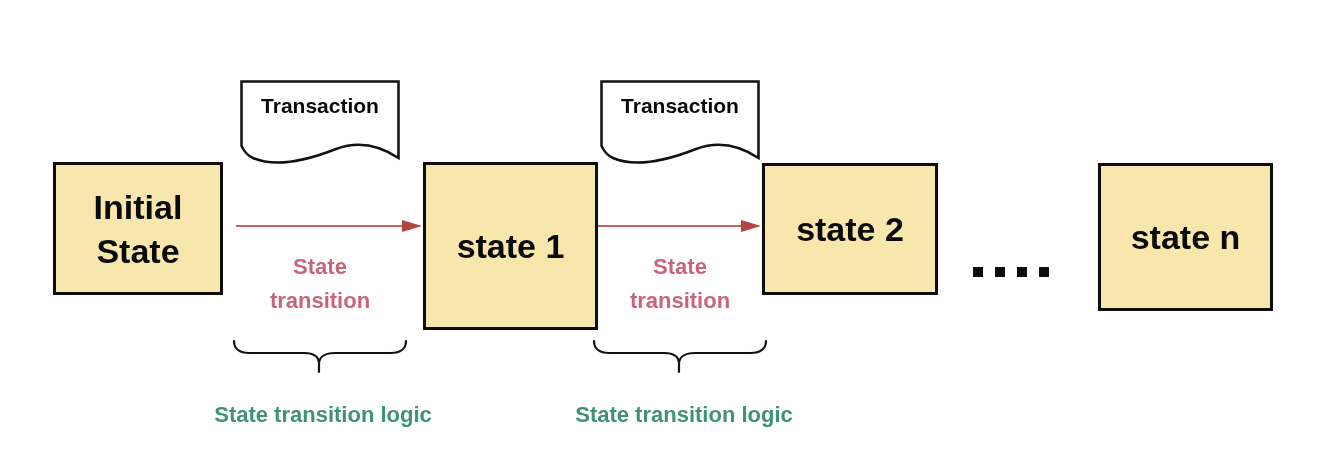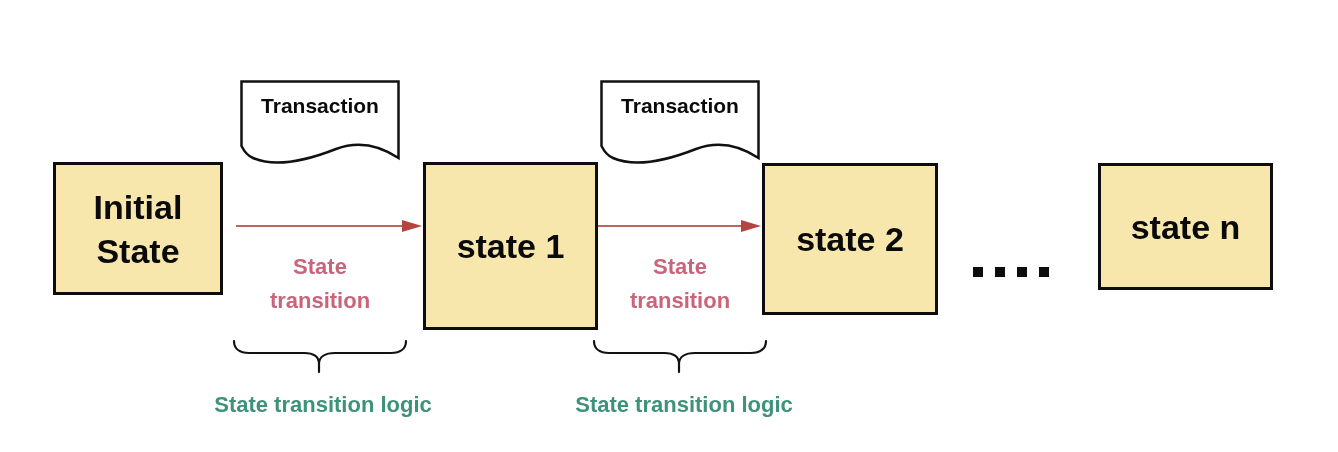--- a/index.html
+++ b/index.html
@@ -18,22 +18,22 @@
     font-family:"Liberation Sans","DejaVu Sans",sans-serif;overflow:hidden;
   }
   .state-box{
     position:absolute;background:var(--box-fill);
     border:3px solid var(--box-border);box-sizing:border-box;
     display:flex;align-items:center;justify-content:center;text-align:center;
     font-size:34px;font-weight:bold;color:#0a0a0a;line-height:44px;
   }
   .box-initial{left:53px;top:162px;width:170px;height:133px;}
   .box-s1{left:423px;top:162px;width:175px;height:168px;}
-  .box-s2{left:762px;top:163px;width:176px;height:152px;}
-  .box-sn{left:1098px;top:163px;width:175px;height:127px;}
+  .box-s2{left:762px;top:163px;width:176px;height:132px;}
+  .box-sn{left:1098px;top:163px;width:175px;height:148px;}
   .box-label{display:inline-block;padding:0 18px;}
 
   .doc{position:absolute;width:190px;height:84px;}
   .doc-1{left:240px;top:80px;}
   .doc-2{left:600px;top:80px;}
   .doc svg{position:absolute;left:0;top:0;display:block;}
   .doc-shape{fill:var(--doc-fill);stroke:var(--line-color);stroke-width:2.5;}
   .doc-label{
     position:absolute;left:0;top:14px;width:160px;text-align:center;
     font-size:21px;font-weight:bold;color:#0a0a0a;
@@ -52,21 +52,21 @@
   .pink-1{left:250px;top:250px;}
   .pink-2{left:610px;top:250px;}
 
   .brace{position:absolute;width:178px;height:36px;}
   .brace-1{left:231px;top:338px;}
   .brace-2{left:591px;top:338px;}
   .brace path{fill:none;stroke:var(--line-color);stroke-width:2.2;stroke-linecap:round;}
 
   .green-label{
     position:absolute;width:260px;text-align:center;
-    font-size:22px;font-weight:bold;color:var(--green-label);white-space:nowrap;
+    font-size:22px;font-weight:bold;color:var(--green-label);white-space:nowrap;margin-top:10px;
   }
   .green-1{left:193px;top:392px;}
   .green-2{left:554px;top:392px;}
 
   .ellipsis{
     position:absolute;left:973px;top:266px;height:11px;
     display:flex;align-items:center;gap:12px;
   }
   .ellipsis .dot{width:10px;height:10px;background:#0d0d0d;display:inline-block;}
 </style>

